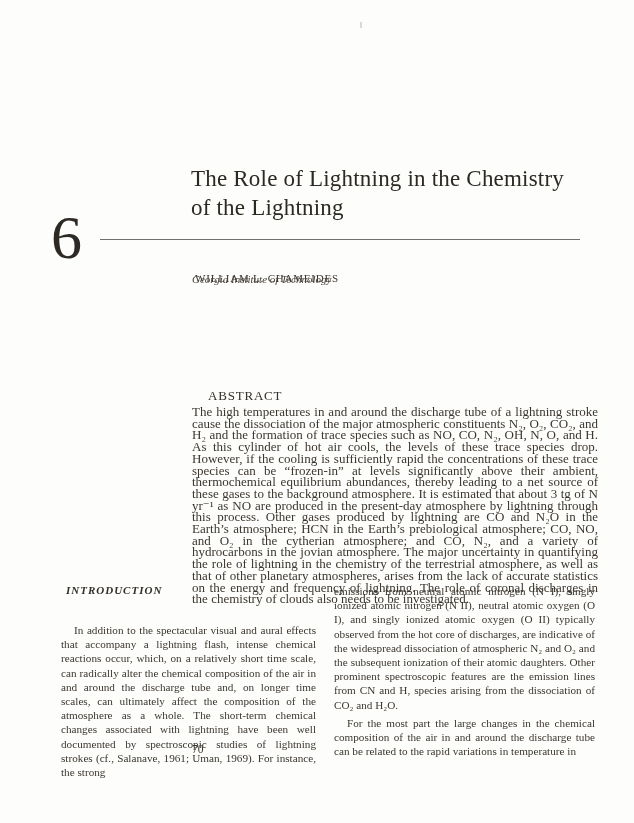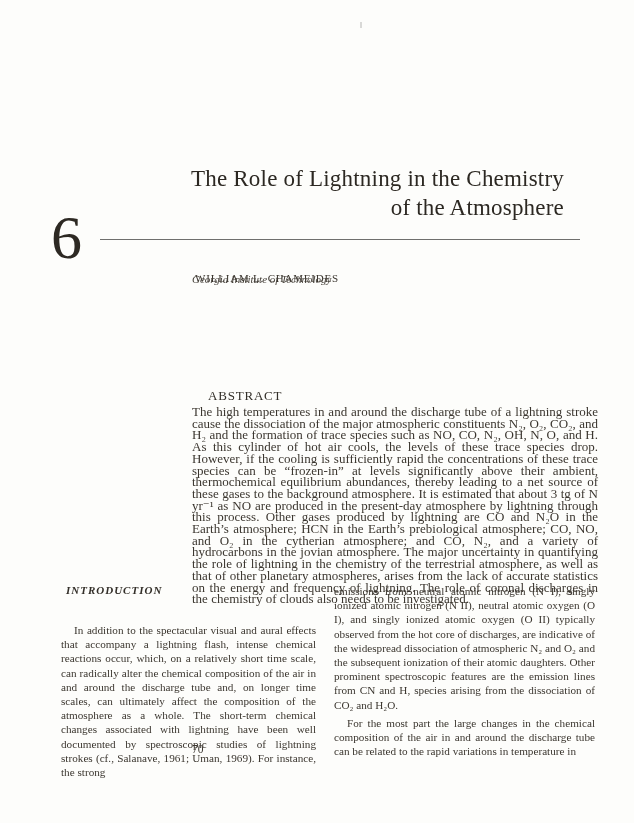--- a/index.html
+++ b/index.html
@@ -37,21 +37,20 @@
     position: absolute;
     left: 191px;
     top: 164px;
     color: #2c2822;
   }
   .title-line {
     font-size: 23px;
     line-height: 29px;
     white-space: nowrap;
     letter-spacing: 0.2px;
-    text-align: right;
   }
   .author {
     position: absolute;
     left: 195px;
     top: 257px;
     font-size: 11px;
     letter-spacing: 0.8px;
     color: #3a352e;
     margin-top: 15px;
   }
@@ -138,21 +137,21 @@
 <div class="page">
 
   <div class="scan-artifact"></div>
 
   <div class="chapter-number">6</div>
 
   <div class="chapter-rule"></div>
 
   <div class="title-block">
     <div class="title-line">The Role of Lightning in the Chemistry</div>
-    <div class="title-line">of the Atmosphere</div>
+    <div class="title-line">of the Lightning</div>
   </div>
 
   <div class="author">WILLIAM L. CHAMEIDES</div>
 
   <div class="affiliation">Georgia Institute of Technology</div>
 
   <div class="abstract-heading">ABSTRACT</div>
 
   <div class="abstract-body">The high temperatures in and around the discharge tube of a lightning stroke cause the dissociation of the major atmospheric constituents N₂, O₂, CO₂, and H₂ and the formation of trace species such as NO, CO, N₂, OH, N, O, and H. As this cylinder of hot air cools, the levels of these trace species drop. However, if the cooling is sufficiently rapid the concentrations of these trace species can be “frozen-in” at levels significantly above their ambient, thermochemical equilibrium abundances, thereby leading to a net source of these gases to the background atmosphere. It is estimated that about 3 tg of N yr⁻¹ as NO are produced in the present-day atmosphere by lightning through this process. Other gases produced by lightning are CO and N₂O in the Earth’s atmosphere; HCN in the Earth’s prebiological atmosphere; CO, NO, and O₂ in the cytherian atmosphere; and CO, N₂, and a variety of hydrocarbons in the jovian atmosphere. The major uncertainty in quantifying the role of lightning in the chemistry of the terrestrial atmosphere, as well as that of other planetary atmospheres, arises from the lack of accurate statistics on the energy and frequency of lightning. The role of coronal discharges in the chemistry of clouds also needs to be investigated.</div>
 

